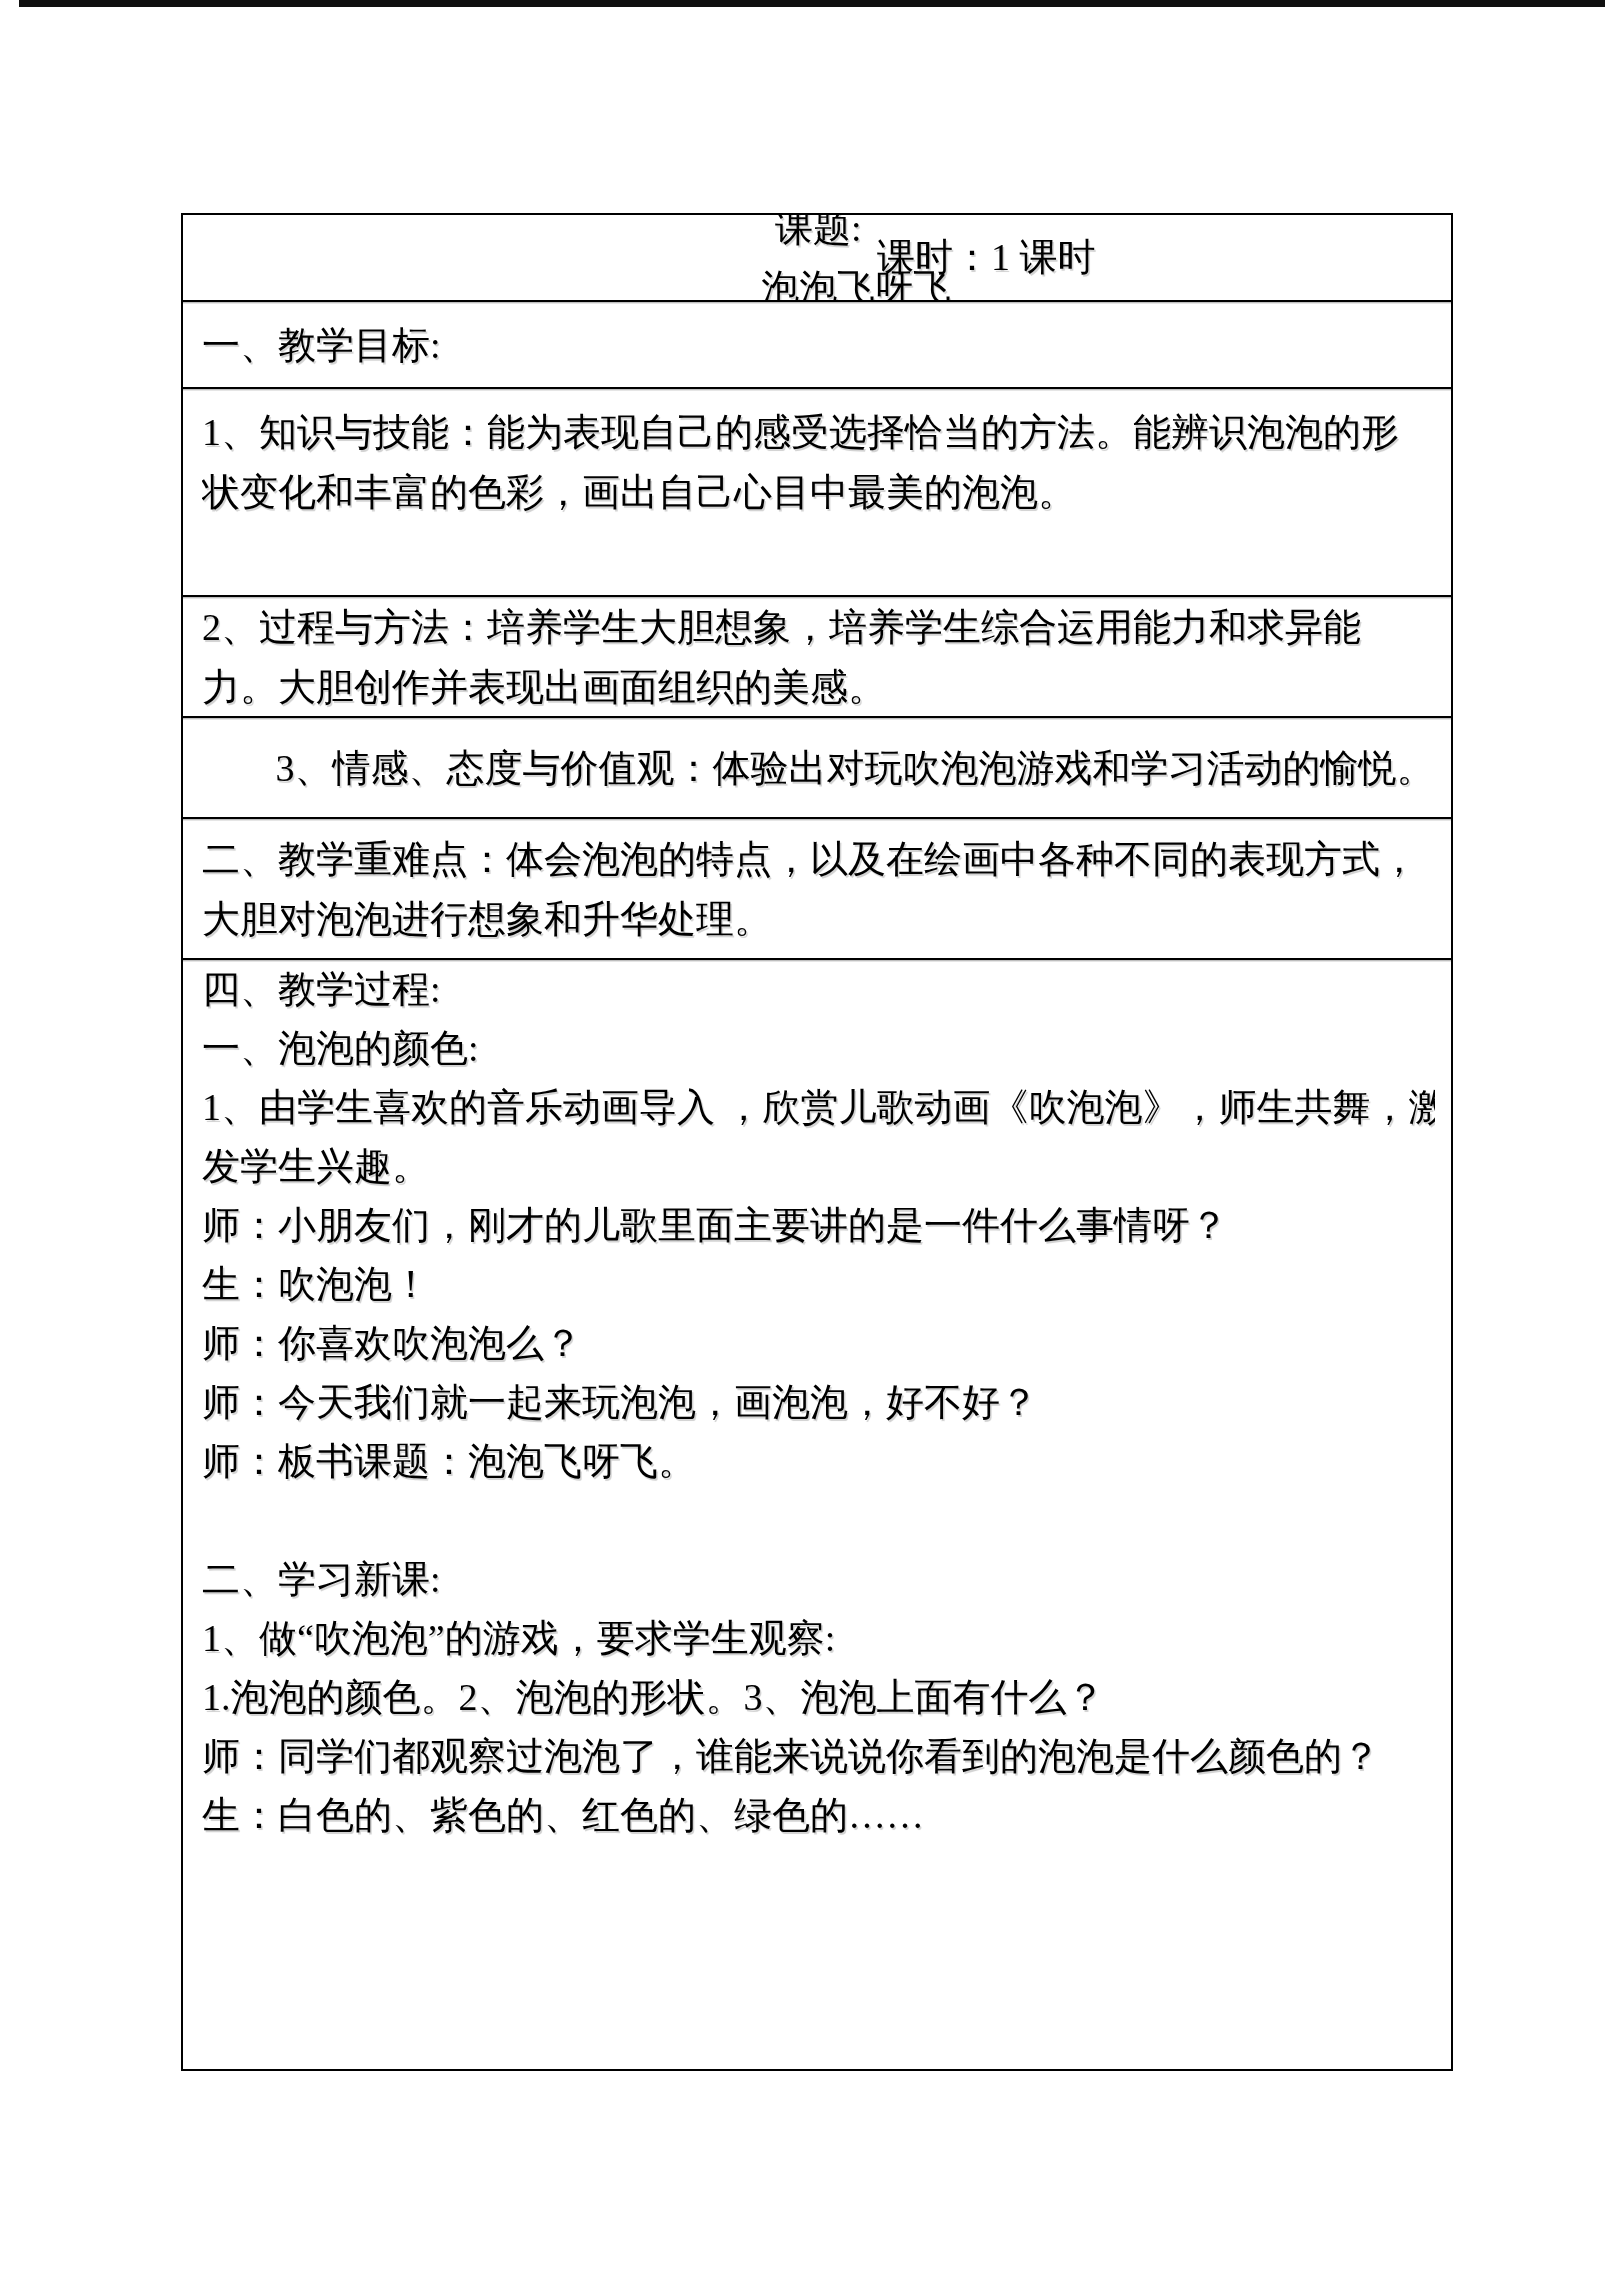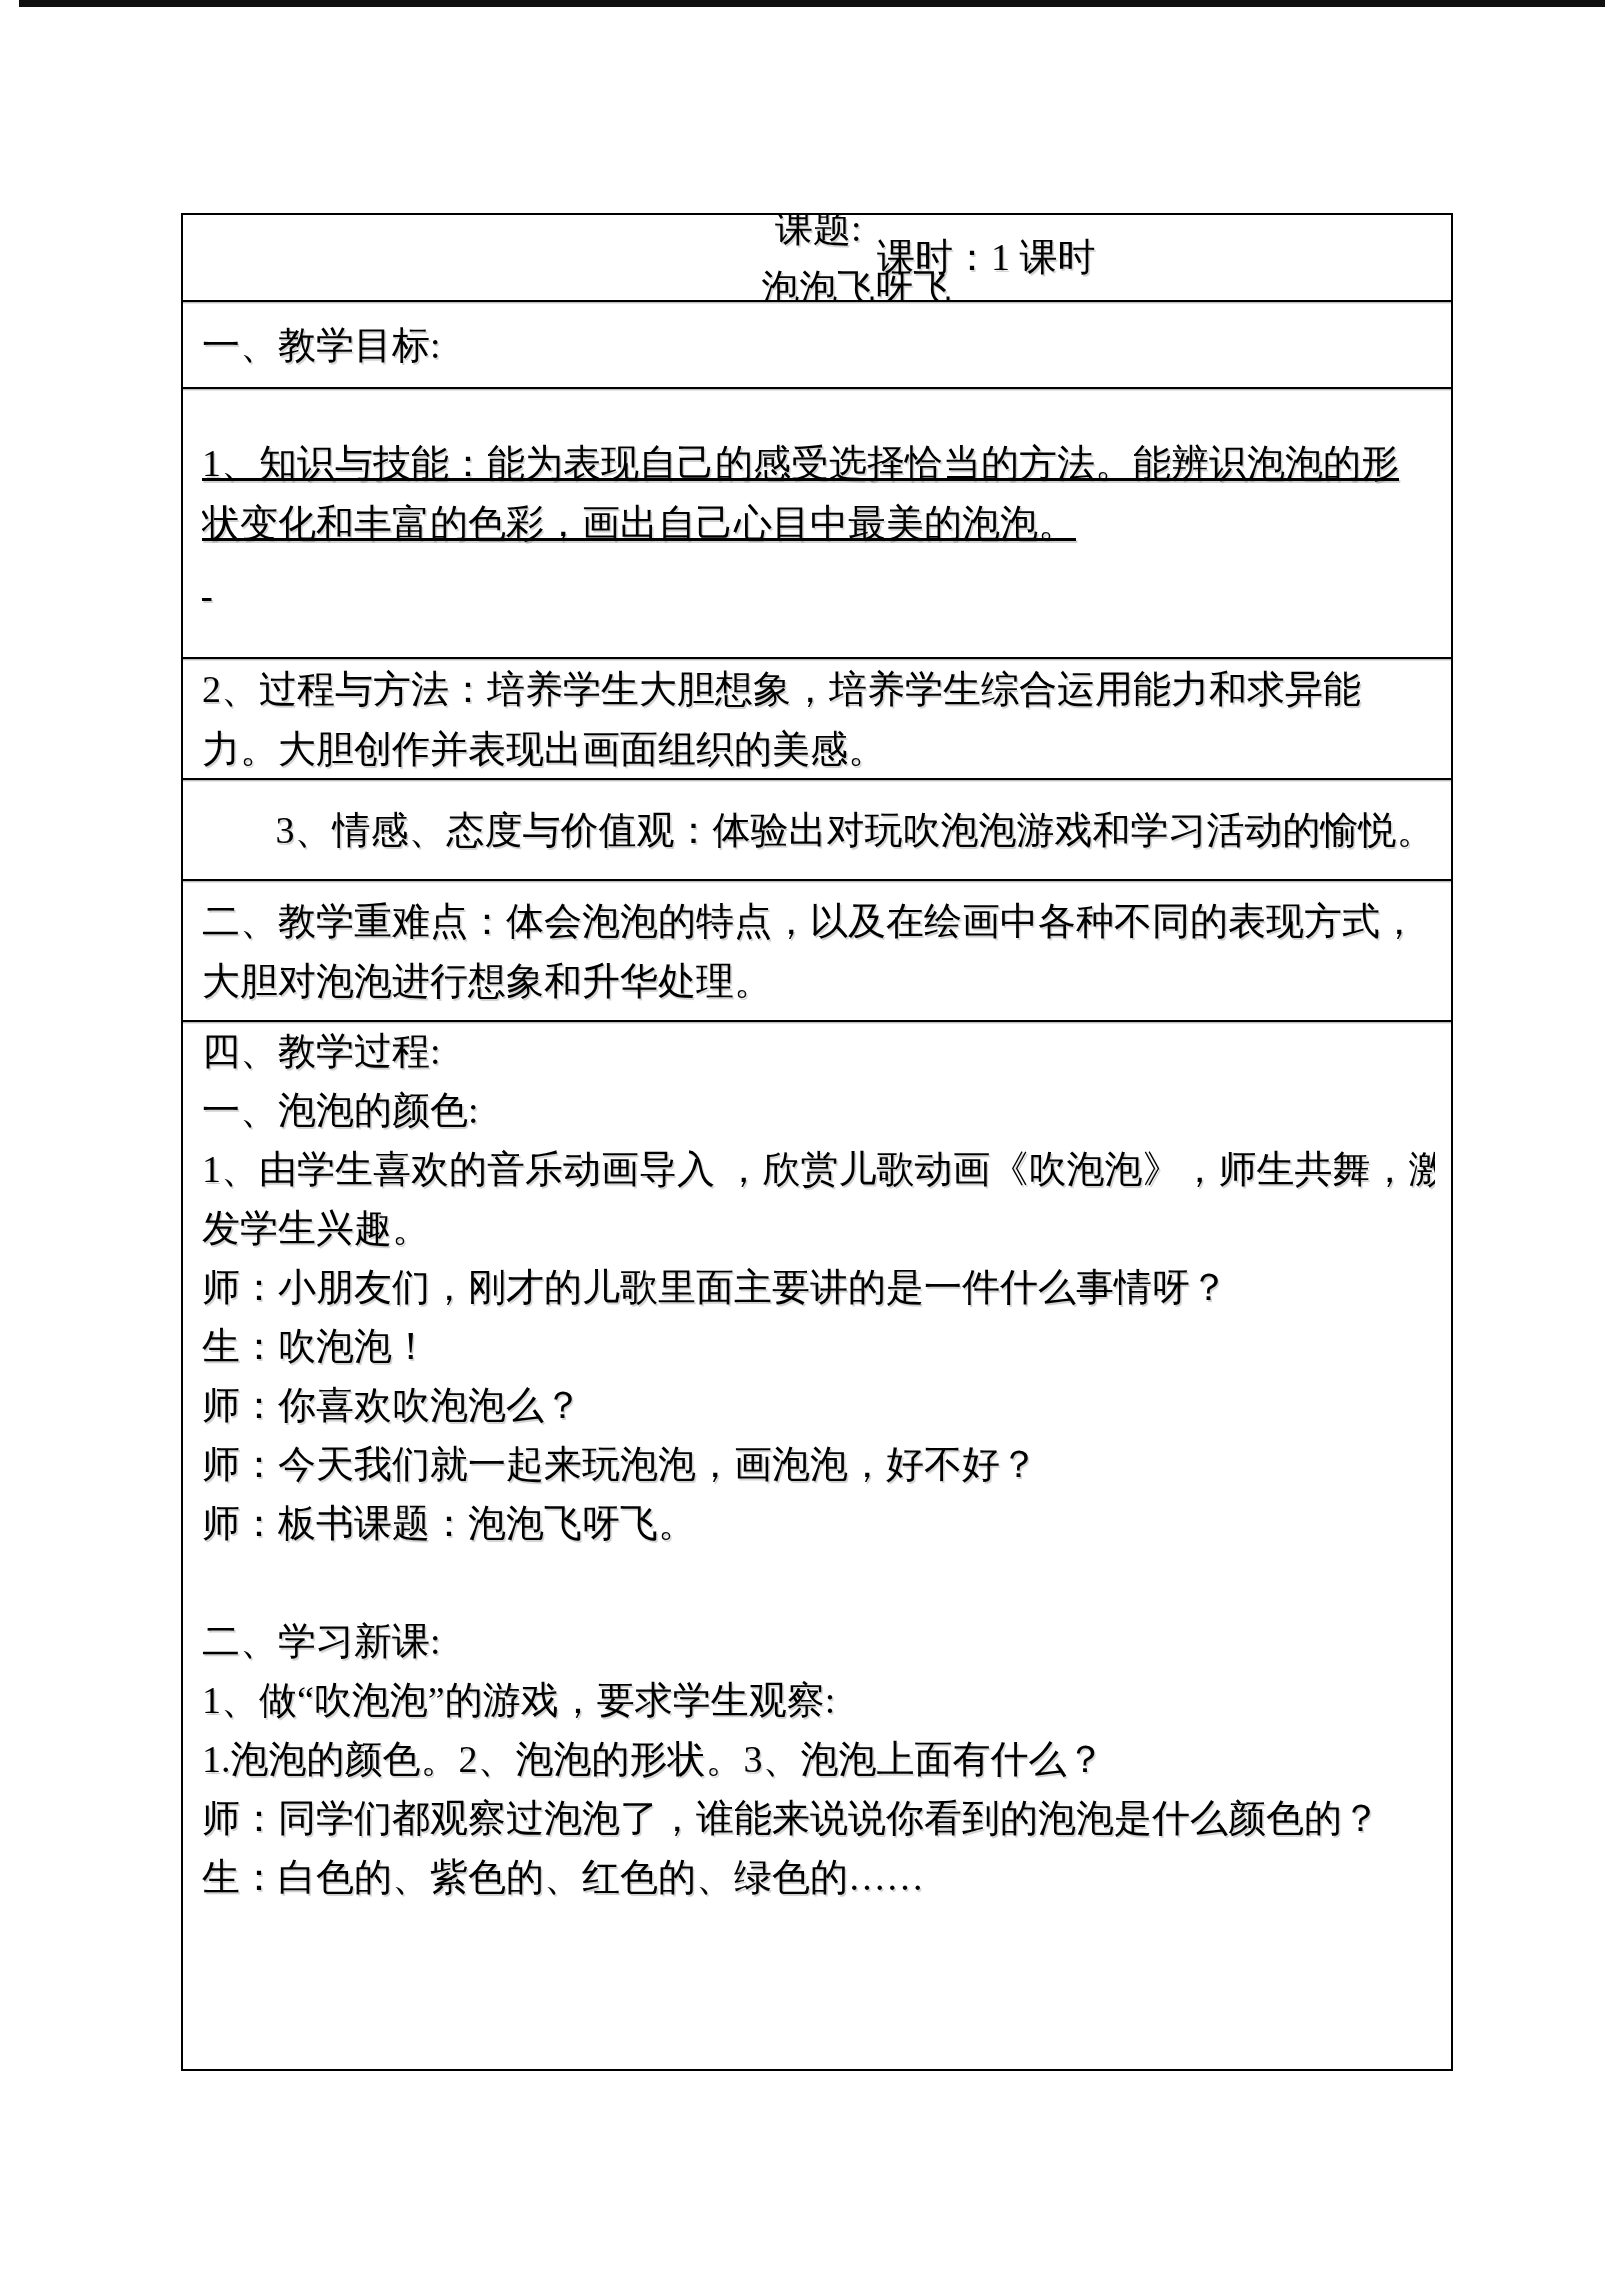--- a/index.html
+++ b/index.html
@@ -47,21 +47,21 @@
   }
   .row:last-child { border-bottom: none; box-shadow: none; }
   .row .line {
     min-height: 60px;
     white-space: pre;
     overflow: hidden;
   }
   
   .row-title            { height: 87px; align-items: center; position: relative; }
   .row-objectives       { height: 87px; }
-  .row-knowledge        { height: 270px; text-decoration: underline; }
+  .row-knowledge        { height: 208px; }
   .row-process          { height: 121px; }
   .row-affect           { height: 101px; text-align: right; }
   .row-keypoints        { height: 141px; }
   .row-aids             { height: 126px; }
   .row-procedure        { flex: 1; justify-content: flex-start; line-height: 59px; }
   .row-procedure .line  { min-height: 59px; }
 
   .row-title .course-label { white-space: pre; }
   .row-title .course-value { margin-left: 76px; white-space: pre; }
   .row-title .lesson-time  { position: absolute; left: 694px; top: 0; line-height: 85px; white-space: pre; }

